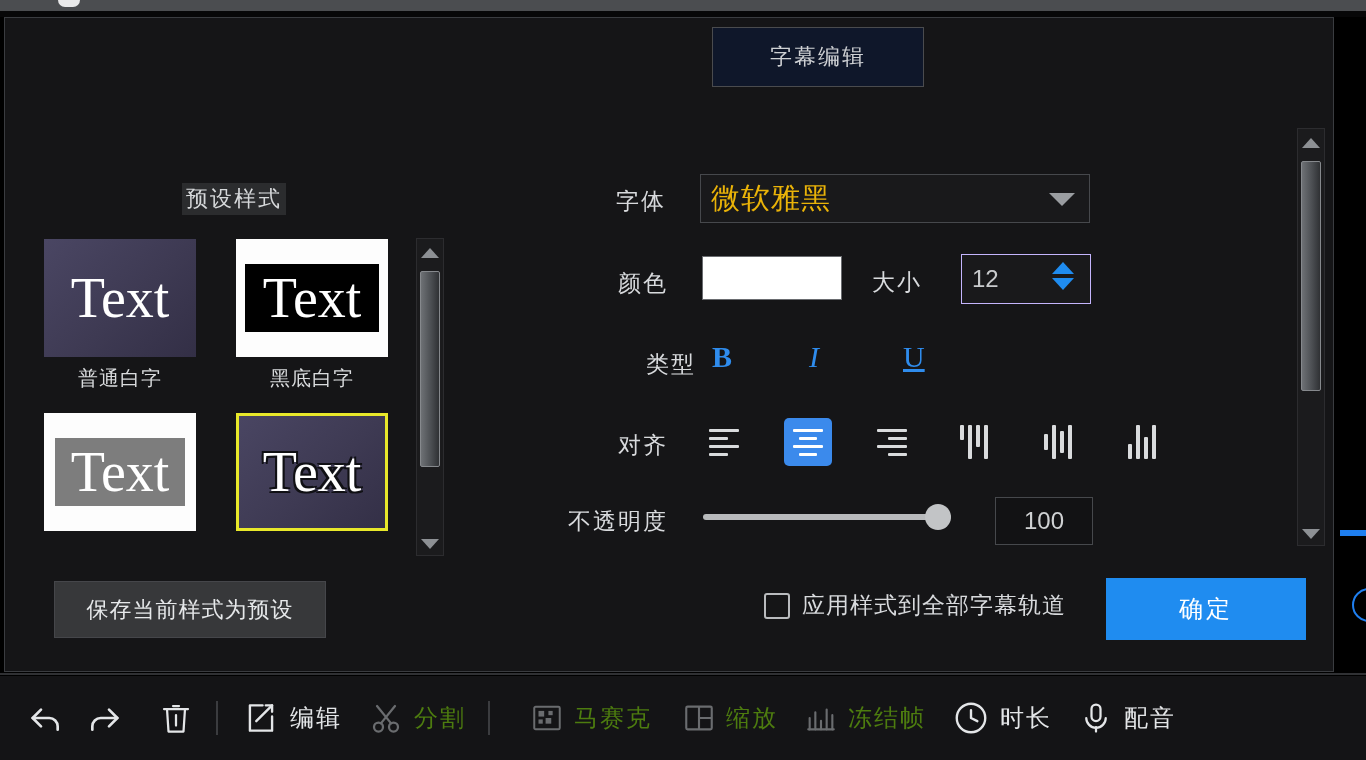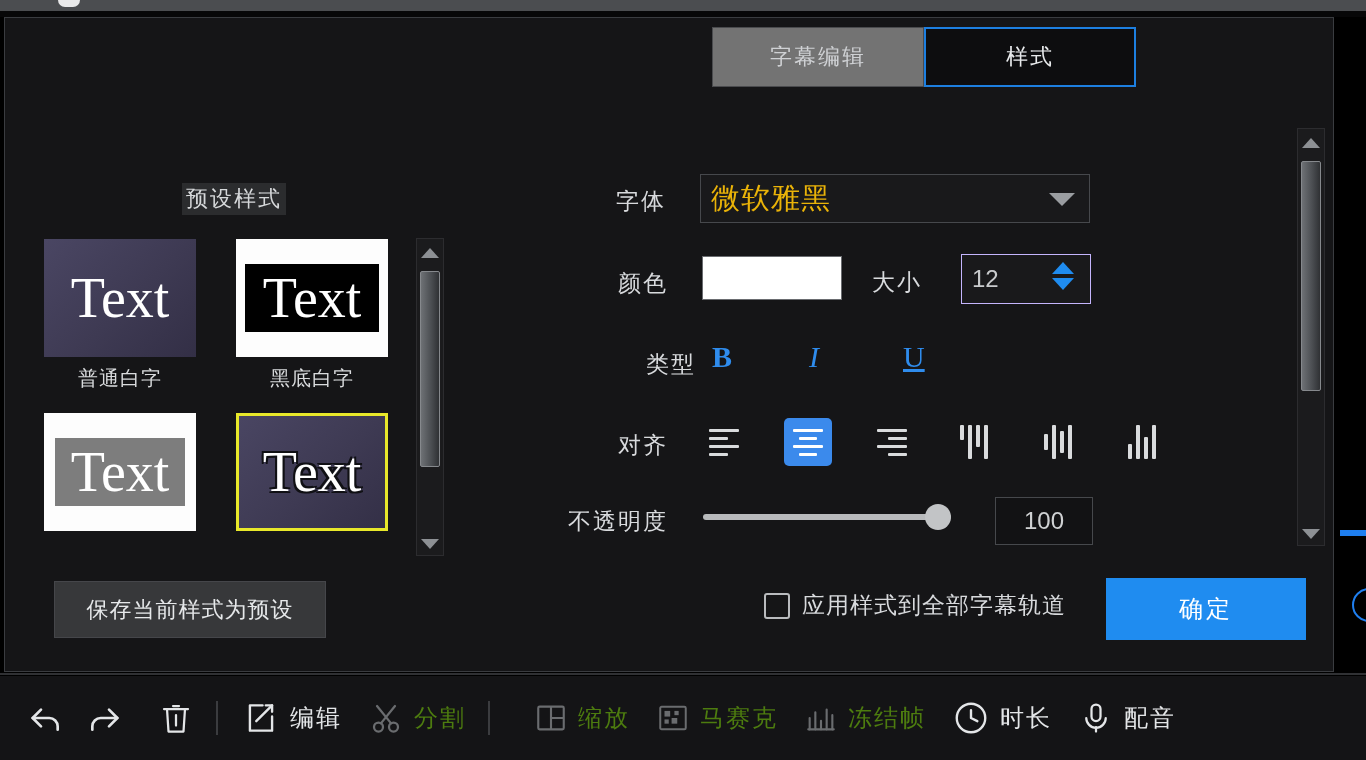--- a/index.html
+++ b/index.html
@@ -32,21 +32,21 @@
     border: 1px solid #3a3c40;
   }
 
   
   .tabs { position: absolute; left: 712px; top: 27px; display: flex; }
   .tab {
     width: 212px; height: 60px;
     display: flex; align-items: center; justify-content: center;
     font-size: 22px; letter-spacing: 2px; cursor: pointer;
   }
-  .tab-inactive { background: #737373; color: #cfd1d4; border: 1px solid #4a4b4e; }
+  .tab-inactive { background: #0f172a; color: #cfd1d4; border: 1px solid #4a4b4e; }
   .tab-active { background: #0d0d0f; color: #e8eaec; border: 2px solid #1d7fe0; }
 
   
   .preset-title {
     position: absolute; left: 182px; top: 183px;
     font-size: 22px; color: #d6d8da; letter-spacing: 2px;
     background: #2b2c2e; padding: 1px 4px;
   }
   .preset-area {
     position: absolute; left: 44px; top: 239px;
@@ -276,23 +276,20 @@
     <div class="titlebar-glyph"></div>
   </div>
   <div class="titlebar-shadow"></div>
 
   <div class="dialog"></div>
 
   <div class="tabs">
     <div class="tab tab-inactive">
       <span>字幕编辑</span>
     </div>
-    <div class="tab tab-active">
-      <span>样式</span>
-    </div>
   </div>
 
   <div class="preset-title">预设样式</div>
 
   <div class="preset-area">
     <div class="preset-grid">
       <div class="preset-cell">
         <div class="preset-thumb pt-purple">
           <span class="preset-text">Text</span>
         </div>
@@ -488,43 +485,43 @@
           <circle cx="17" cy="18" r="3"></circle>
           <path d="M8.6 15.6 L18 4 M15.4 15.6 L6 4" stroke-linecap="round"></path>
         </svg>
       </span>
       <span class="cap">分割</span>
     </div>
 
     <div class="sep" style="margin-left:22px;"></div>
 
 
-    <div class="ti dim" style="margin-left:30px;">
-      <span class="glyph">
-        <svg width="34" height="34" viewBox="0 0 24 24" fill="none" stroke-width="1.5">
-          <rect x="3" y="4" width="18" height="16" rx="1"></rect>
-          <path d="M12 4 V20 M12 12 H21"></path>
-        </svg>
-      </span>
-      <span class="cap">缩放</span>
-    </div>
-
     <div class="ti dim" style="margin-left:26px;">
       <span class="glyph">
         <svg width="34" height="34" viewBox="0 0 24 24" fill="none" stroke-width="1.4">
           <rect x="3" y="4" width="18" height="16" rx="1"></rect>
           <rect x="6" y="7" width="4" height="4" fill="#6a6c6f" stroke="none"></rect>
           <rect x="11" y="12" width="4" height="4" fill="#6a6c6f" stroke="none"></rect>
           <rect x="6" y="13" width="3" height="3" fill="#6a6c6f" stroke="none"></rect>
           <rect x="13" y="7" width="3" height="3" fill="#6a6c6f" stroke="none"></rect>
         </svg>
       </span>
       <span class="cap">马赛克</span>
     </div>
 
+    <div class="ti dim" style="margin-left:30px;">
+      <span class="glyph">
+        <svg width="34" height="34" viewBox="0 0 24 24" fill="none" stroke-width="1.5">
+          <rect x="3" y="4" width="18" height="16" rx="1"></rect>
+          <path d="M12 4 V20 M12 12 H21"></path>
+        </svg>
+      </span>
+      <span class="cap">缩放</span>
+    </div>
+
     <div class="ti dim" style="margin-left:26px;">
       <span class="glyph">
         <svg width="34" height="34" viewBox="0 0 24 24" fill="none" stroke-width="1.5">
           <path d="M4 20 V12 M8 20 V8 M12 20 V14 M16 20 V6 M20 20 V10" stroke-linecap="round"></path>
           <path d="M3 20 H21" stroke-linecap="round"></path>
         </svg>
       </span>
       <span class="cap">冻结帧</span>
     </div>
 

